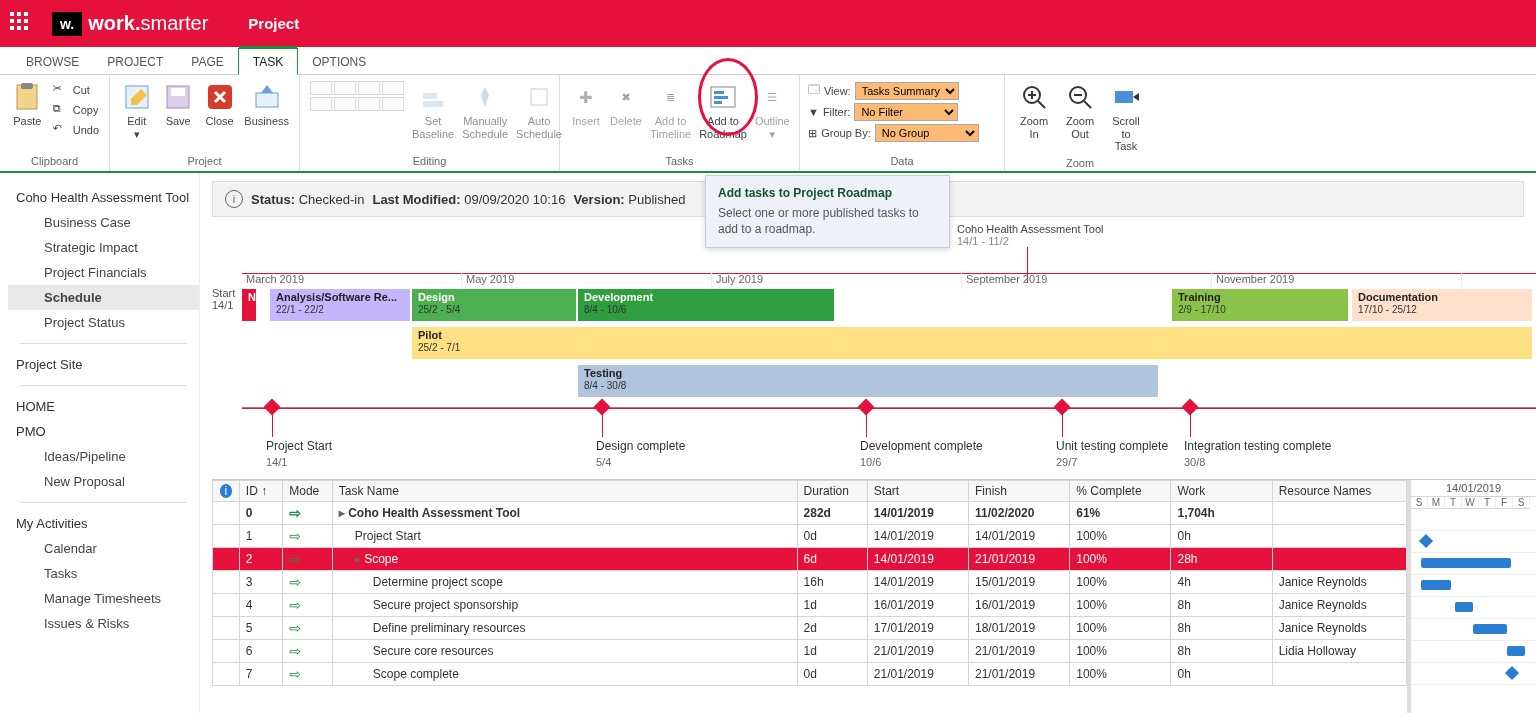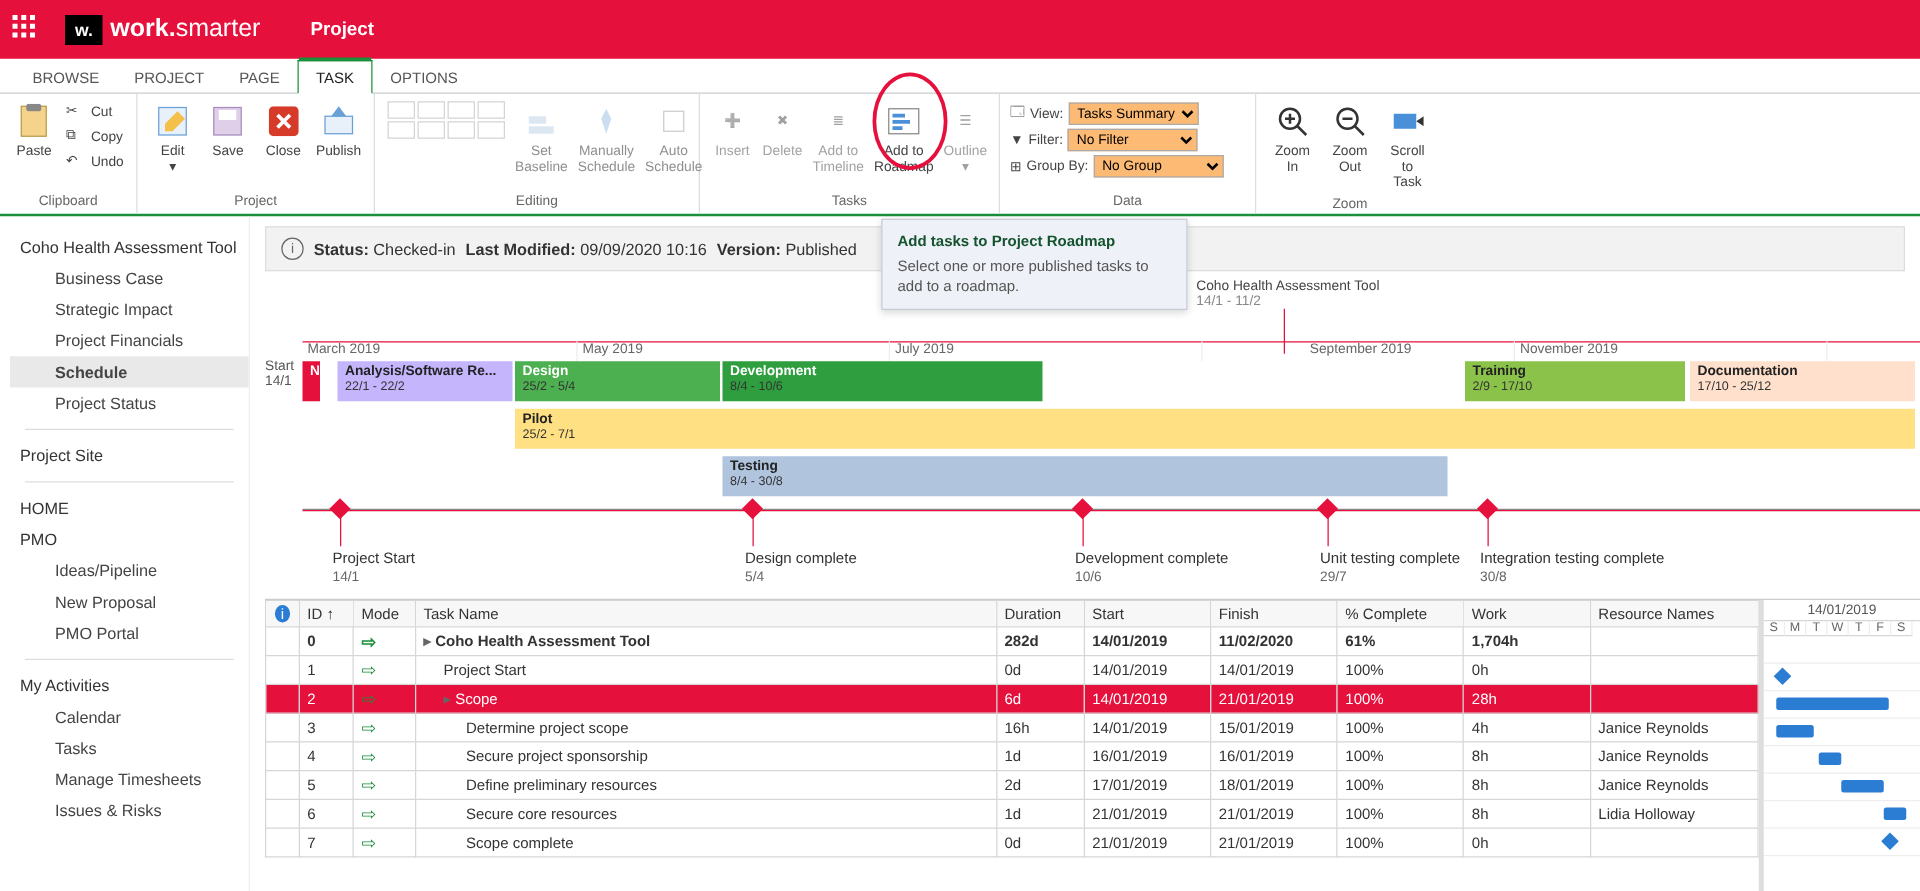--- a/index.html
+++ b/index.html
@@ -178,21 +178,21 @@
           </div>
           <span>Close</span>
         </div>
       <div class="r-btn-big">
           <div class="ic">
             <svg width="28" height="28">
               <rect x="3" y="10" width="22" height="14" fill="#e8f0fa" stroke="#6aa0d8"></rect>
               <path d="M14 2 L20 10 L8 10 Z" fill="#6aa0d8"></path>
             </svg>
           </div>
-          <span>Publish</span>
+          <span>Business</span>
         </div>
     </div>
     <div class="lbl">Project</div>
   </div>
 
   <div class="r-group" style="width:260px">
     <div class="body">
       <div style="display:flex;flex-direction:column;gap:2px;padding:2px;opacity:.5">
         <div style="display:flex;gap:2px">
             <div style="width:22px;height:14px;border:1px solid #aaa"></div>
@@ -348,21 +348,20 @@
       <div class="item sub">Project Financials</div>
       <div class="item sub sel">Schedule</div>
       <div class="item sub">Project Status</div>
       <div class="sep"></div>
       <div class="item header">Project Site</div>
       <div class="sep"></div>
       <div class="item header">HOME</div>
       <div class="item header">PMO</div>
       <div class="item sub">Ideas/Pipeline</div>
       <div class="item sub">New Proposal</div>
-      <div class="item sub">PMO Portal</div>
       <div class="sep"></div>
       <div class="item header">My Activities</div>
       <div class="item sub">Calendar</div>
       <div class="item sub">Tasks</div>
       <div class="item sub">Manage Timesheets</div>
       <div class="item sub">Issues &amp; Risks</div>
     </div>
 
   <div class="content">
     <div class="status-strip">
@@ -380,21 +379,21 @@
       </div>
       <div class="tl-left">
         <div>Start</div>
         <div>14/1</div>
       </div>
       <div class="tl-rule"></div>
       <div class="tl-months" id="tl-months">
           <div style="width: 220px;">March 2019</div>
           <div style="width: 250px;">May 2019</div>
           <div style="width: 250px;">July 2019</div>
-          <div style="width: 250px; text-align: center;">September 2019</div>
+          <div style="width: 250px;">September 2019</div>
           <div style="width: 250px;">November 2019</div>
         </div>
       <div id="tl-bars">
           <div class="tl-bar" style="left: 30px; width: 14px; top: 66px; background: rgb(230, 16, 60); color: rgb(255, 255, 255);"><b>N..</b><br><span class="d"></span></div>
           <div class="tl-bar" style="left: 58px; width: 140px; top: 66px; background: #c4b5fd;"><b>Analysis/Software Re...</b><br><span class="d">22/1 - 22/2</span></div>
           <div class="tl-bar" style="left: 200px; width: 164px; top: 66px; background: rgb(76, 175, 80); color: rgb(255, 255, 255);"><b>Design</b><br><span class="d">25/2 - 5/4</span></div>
           <div class="tl-bar" style="left: 366px; width: 256px; top: 66px; background: rgb(46, 158, 63); color: rgb(255, 255, 255);"><b>Development</b><br><span class="d">8/4 - 10/6</span></div>
           <div class="tl-bar" style="left: 960px; width: 176px; top: 66px; background: rgb(139, 195, 74);"><b>Training</b><br><span class="d">2/9 - 17/10</span></div>
           <div class="tl-bar" style="left: 1140px; width: 180px; top: 66px; background: rgb(255, 224, 204);"><b>Documentation</b><br><span class="d">17/10 - 25/12</span></div>
           <div class="tl-bar" style="left: 200px; width: 1120px; top: 104px; background: rgb(255, 224, 130);"><b>Pilot</b><br><span class="d">25/2 - 7/1</span></div>

